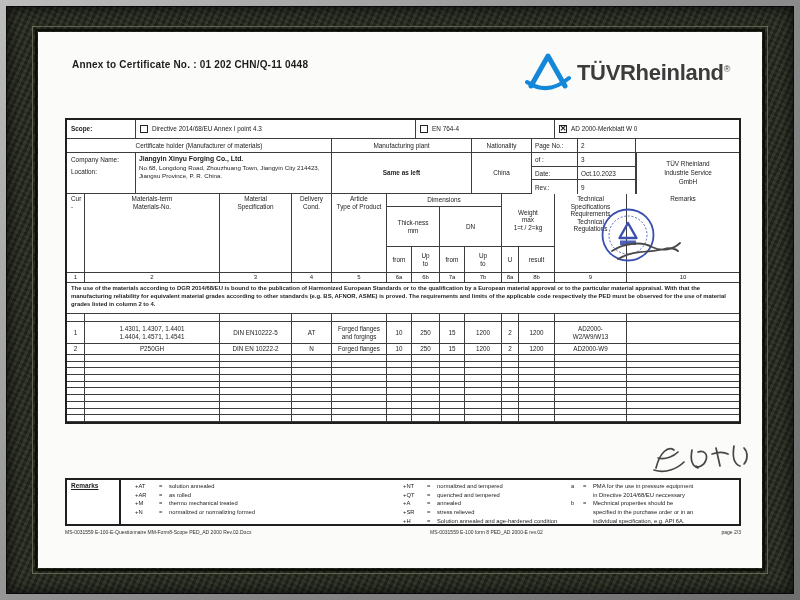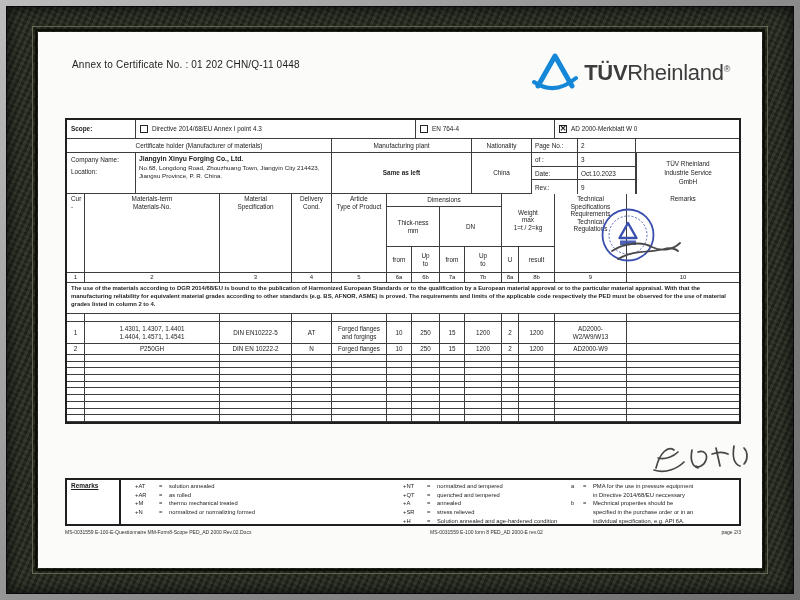--- a/index.html
+++ b/index.html
@@ -18,25 +18,25 @@
     border:1px solid #0a0a0a;
     box-shadow:inset 0 0 14px rgba(0,0,0,.8);
   }
   .bevel{position:absolute;inset:26px 32px;border:1px solid #666c55;}
   .bevel2{position:absolute;inset:29px 35px;border:2px solid #101208;}
   .document{
     position:absolute;inset:32px 38px;background:#fbfbfa;color:#1c1c1c;
     box-shadow:0 0 9px rgba(0,0,0,.65);
   }
   
-  .annex{position:absolute;left:34px;top:27px;font-size:10px;font-weight:normal;letter-spacing:.2px}
+  .annex{position:absolute;left:34px;top:27px;font-size:10px;font-weight:bold;letter-spacing:.2px}
   .logo{position:absolute;top:20px;right:32px;display:flex;align-items:center;gap:6px}
   .logo-text{font-size:22px;color:#3c3c3c;letter-spacing:-.3px;white-space:nowrap}
   .logo-text .tuv{font-weight:bold}
-  .logo-text .rh{font-weight:400}
+  .logo-text .rh{font-weight:700}
   .logo-text sup{font-size:9px}
   
   .mtable{position:absolute;left:27px;top:86px;width:676px;border:2px solid #1f1f1f;background:#fff;box-sizing:border-box}
   .trow{display:flex}
   .cell{
     border-right:1px solid #3d3d3d;border-bottom:1px solid #3d3d3d;box-sizing:border-box;
     display:flex;align-items:center;justify-content:center;text-align:center;
     font-size:6.4px;line-height:1.18;overflow:hidden;
   }
   .noR{border-right:none}.noB{border-bottom:none}

